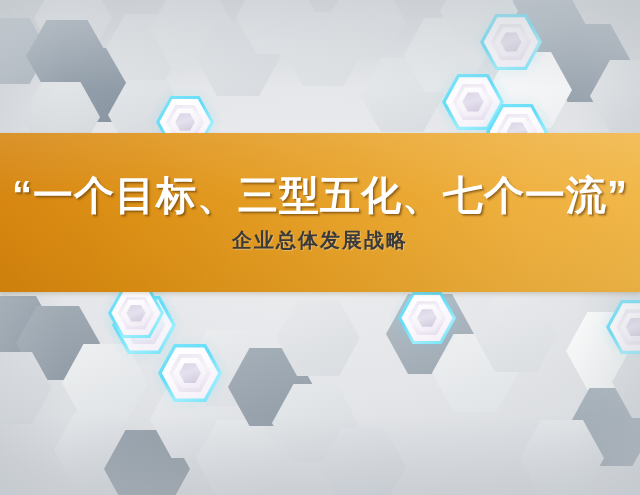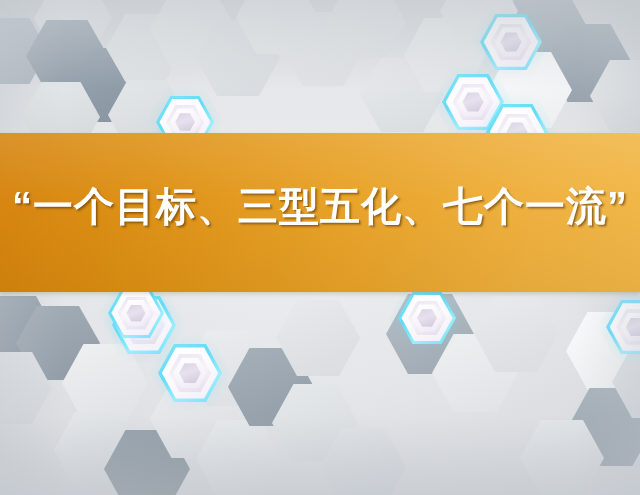--- a/index.html
+++ b/index.html
@@ -255,16 +255,17 @@
         <div class="glow-r3"></div>
         <div class="glow-core"></div>
       </div>
     </div>
   <div class="bg-vignette"></div>
 
   <div class="band" id="band" style="background: linear-gradient(100deg, rgb(213, 131, 12) 0%, rgb(221, 143, 18) 22%, rgb(232, 162, 39) 55%, rgb(239, 176, 61) 82%, rgb(241, 182, 69) 100%);">
     <div class="band-sheen"></div>
     <div class="band-inner">
       <div class="title-main" style="color: rgb(255, 255, 255);">“一个目标、三型五化、七个一流”</div>
+      <div class="title-sub" style="color: rgb(58, 58, 58);">企业总体发展战略</div>
     </div>
   </div>
 
 </div>
 
 </body></html>

